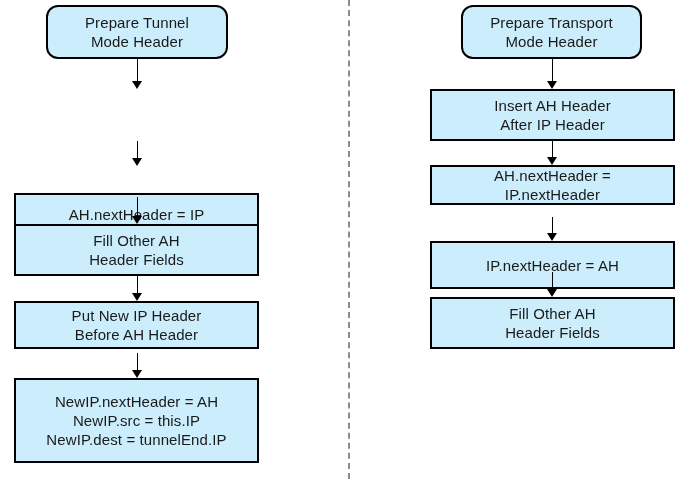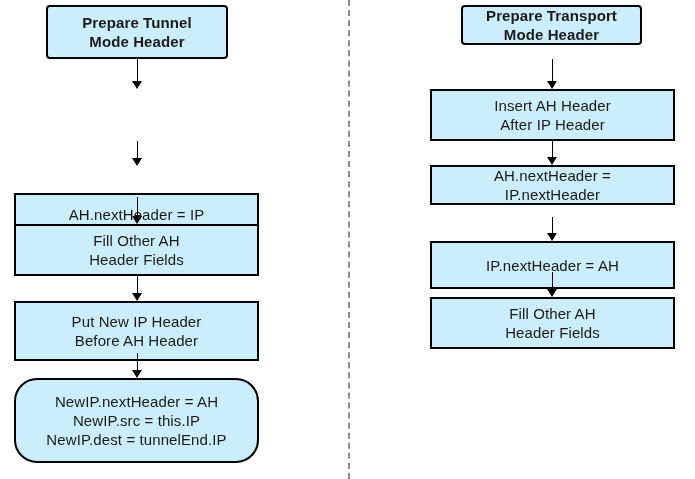--- a/index.html
+++ b/index.html
@@ -28,22 +28,21 @@
     justify-content: center;
     text-align: center;
     color: #1a1a1a;
     font-size: 15px;
     line-height: 19px;
     letter-spacing: 0.1px;
     white-space: pre-line;
     padding: 0 4px;
   }
   .node.terminal {
-    border-radius: 4px;
-    font-weight: bold;
+    border-radius: 12px;
   }
   .connector {
     position: absolute;
   }
   .connector .shaft {
     position: absolute;
     left: 50%;
     top: 0;
     width: 0;
     margin-left: -0.5px;
@@ -94,35 +93,35 @@
   </div>
 
   <div class="node" style="left:14px; top:224px; width:245px; height:52px;">Fill Other AH
 Header Fields</div>
 
   <div class="connector" style="left:131px; top:276px; width:12px; height:25px;">
     <div class="shaft" style="height:17px;"></div>
     <div class="head"></div>
   </div>
 
-  <div class="node" style="left:14px; top:301px; width:245px; height:60px;">Put New IP Header
+  <div class="node" style="left:14px; top:301px; width:245px; height:48px;">Put New IP Header
 Before AH Header</div>
 
   <div class="connector" style="left:131px; top:353px; width:12px; height:25px;">
     <div class="shaft" style="height:17px;"></div>
     <div class="head"></div>
   </div>
 
-  <div class="node" style="left:14px; top:378px; width:245px; height:85px;border-radius:23px;">NewIP.nextHeader = AH
+  <div class="node" style="left:14px; top:378px; width:245px; height:85px;">NewIP.nextHeader = AH
 NewIP.src = this.IP
 NewIP.dest = tunnelEnd.IP</div>
 
   <div class="divider" style="left:348px; height:479px;"></div>
 
-  <div class="node terminal" style="left:461px; top:5px; width:181px; height:40px;">Prepare Transport
+  <div class="node terminal" style="left:461px; top:5px; width:181px; height:54px;">Prepare Transport
 Mode Header</div>
 
   <div class="connector" style="left:546px; top:59px; width:12px; height:30px;">
     <div class="shaft" style="height:22px;"></div>
     <div class="head"></div>
   </div>
 
   <div class="node" style="left:430px; top:89px; width:245px; height:52px;">Insert AH Header
 After IP Header</div>
 

